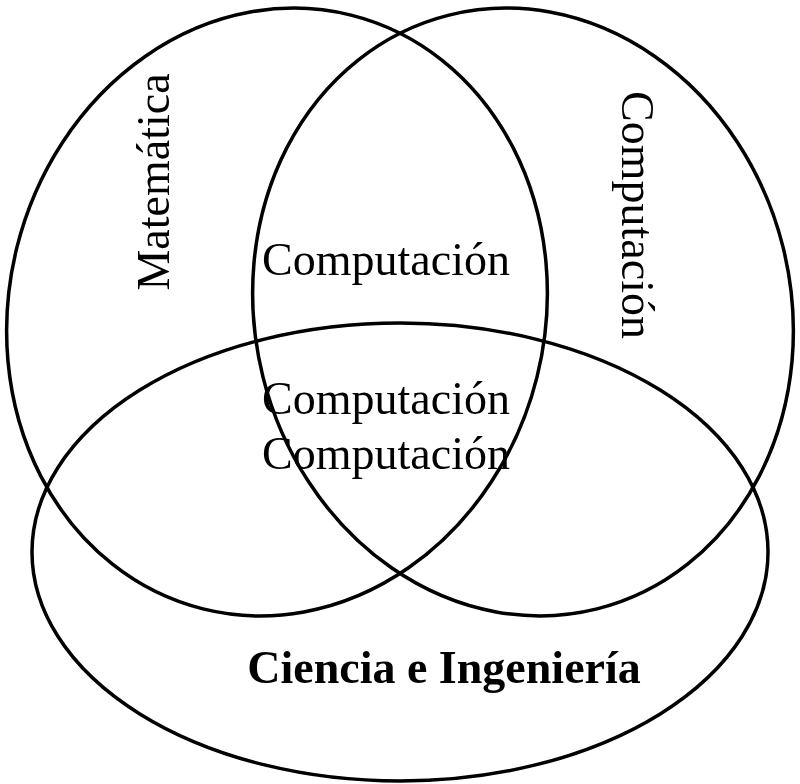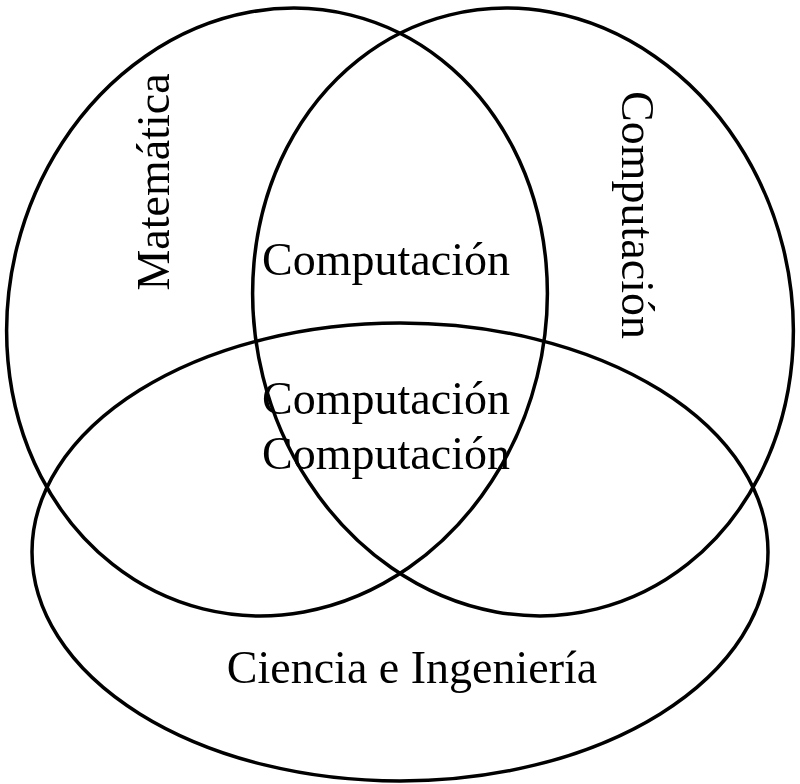--- a/index.html
+++ b/index.html
@@ -64,15 +64,15 @@
 
   <div class="lbl centered" style="left:386px; top:259px;">
     <div>Computación</div>
   </div>
 
   <div class="lbl centered" style="left:386px; top:426px;">
     <div>Computación</div>
     <div>Computación</div>
   </div>
 
-  <div class="lbl centered" style="left:412px; top:667px;">Ciencia e Ingeniería</div>
+  <div class="lbl centered" style="left:444px; top:667px;font-weight:bold;">Ciencia e Ingeniería</div>
 
 </div>
 
 </body></html>

